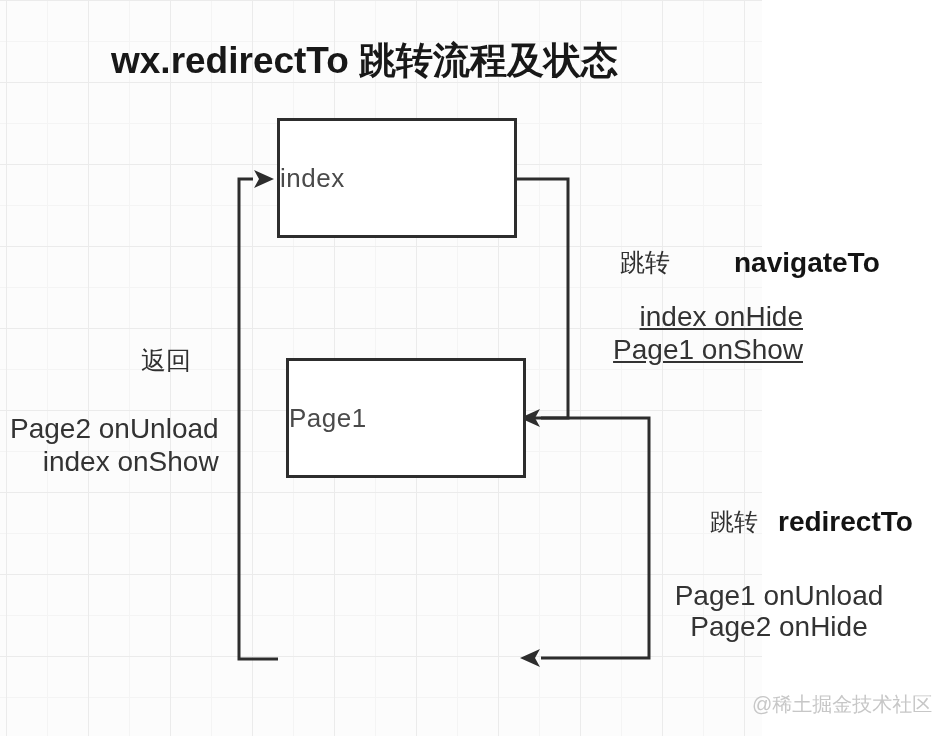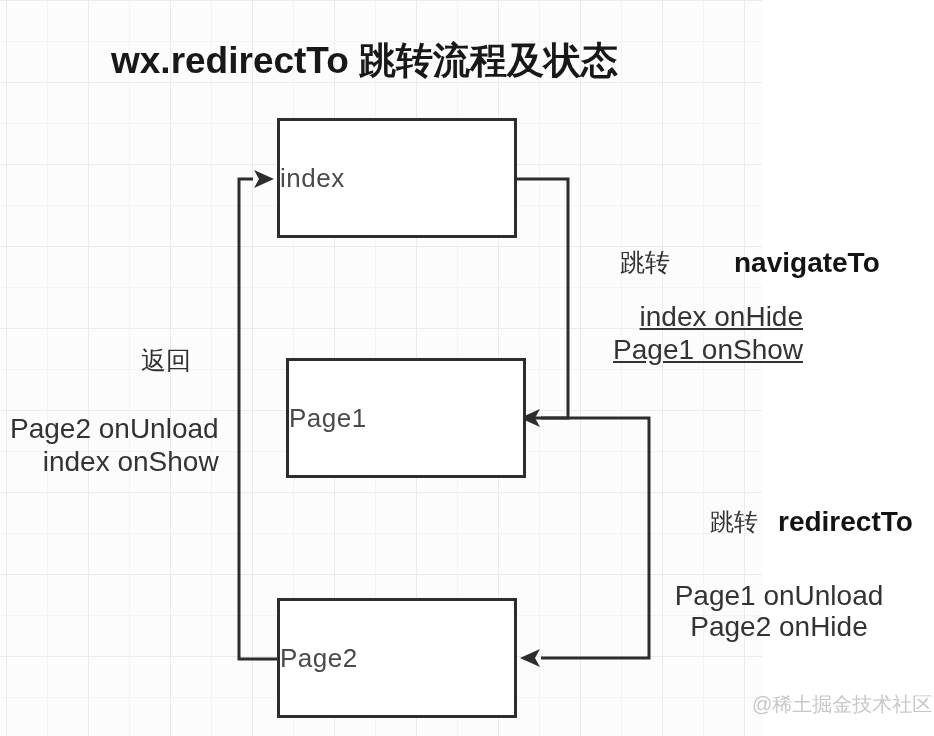--- a/index.html
+++ b/index.html
@@ -97,23 +97,20 @@
     <path d="M278 659 H239 V179 H253" fill="none" stroke="#2d2d2d" stroke-width="3"></path>
     <polygon points="274,179 254,170 259,179 254,188" fill="#2d2d2d"></polygon>
   </svg>
 
   <div class="node" id="node-index">
     <span class="node-label">index</span>
   </div>
   <div class="node" id="node-page1">
     <span class="node-label">Page1</span>
   </div>
-  <div class="node" id="node-page2">
-    <span class="node-label">Page2</span>
-  </div>
 
   <div class="edge-label" id="edge-label-navigateto">
     <span class="edge-action">跳转</span>
     <span class="edge-api">navigateTo</span>
   </div>
   <div class="states" id="states-navigateto">
     <div>index onHide</div>
     <div>Page1 onShow</div>
   </div>
 

